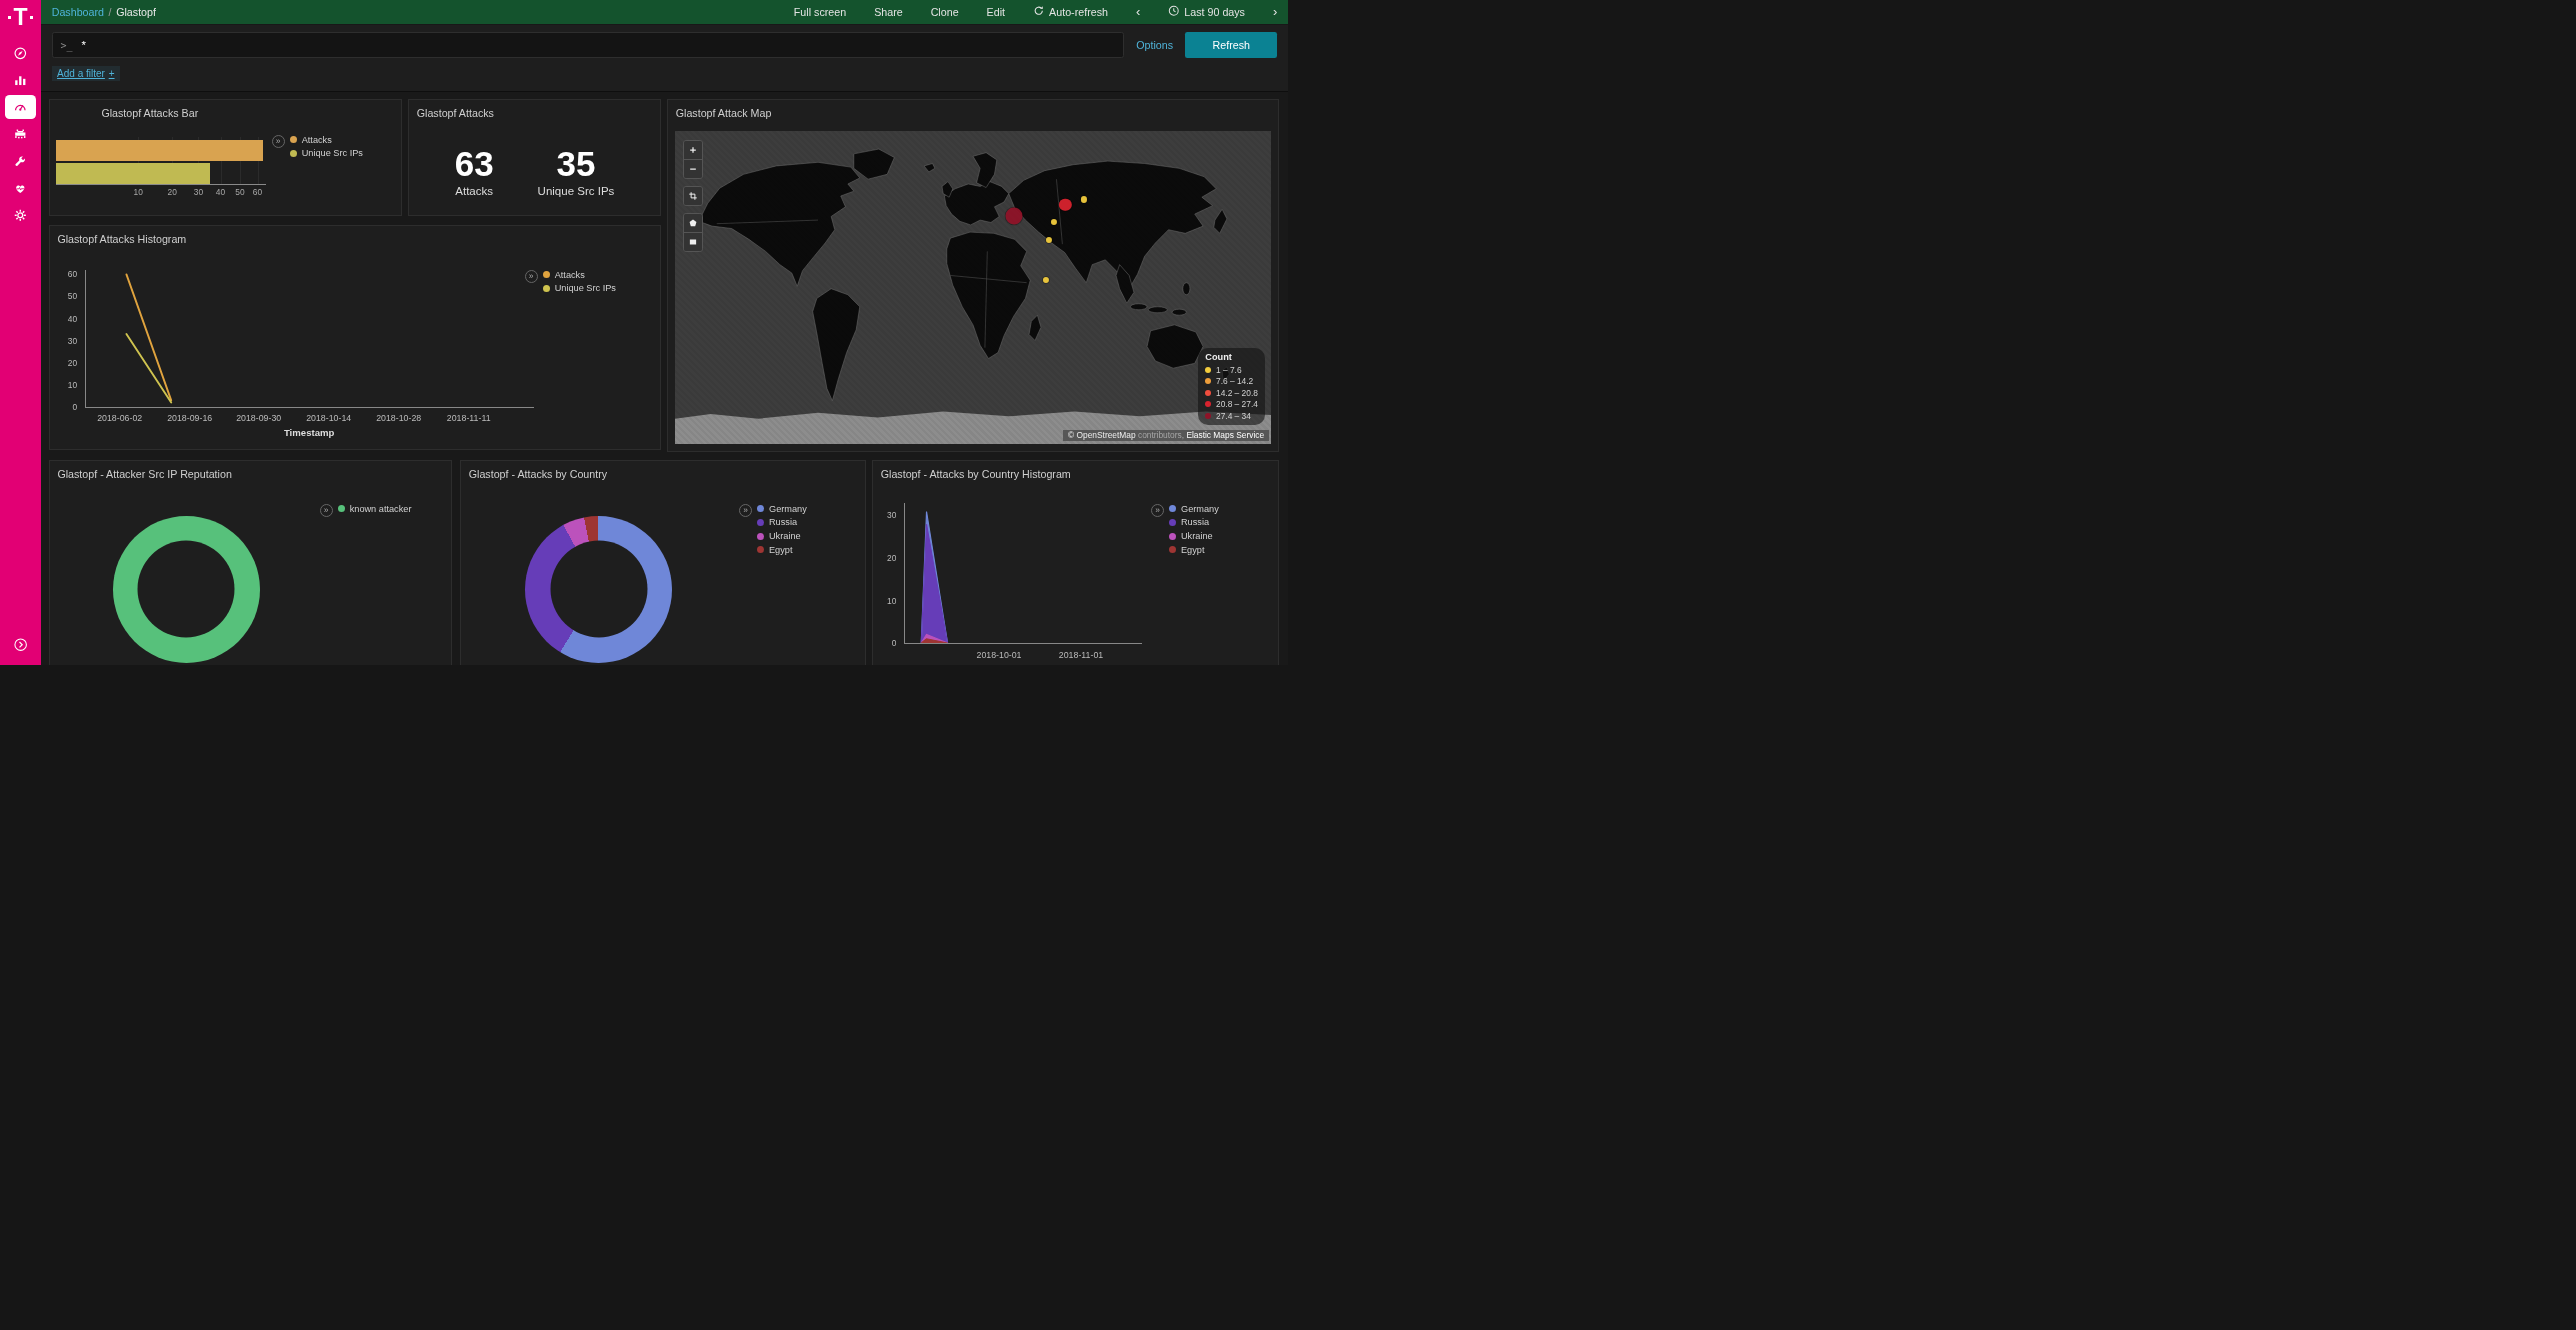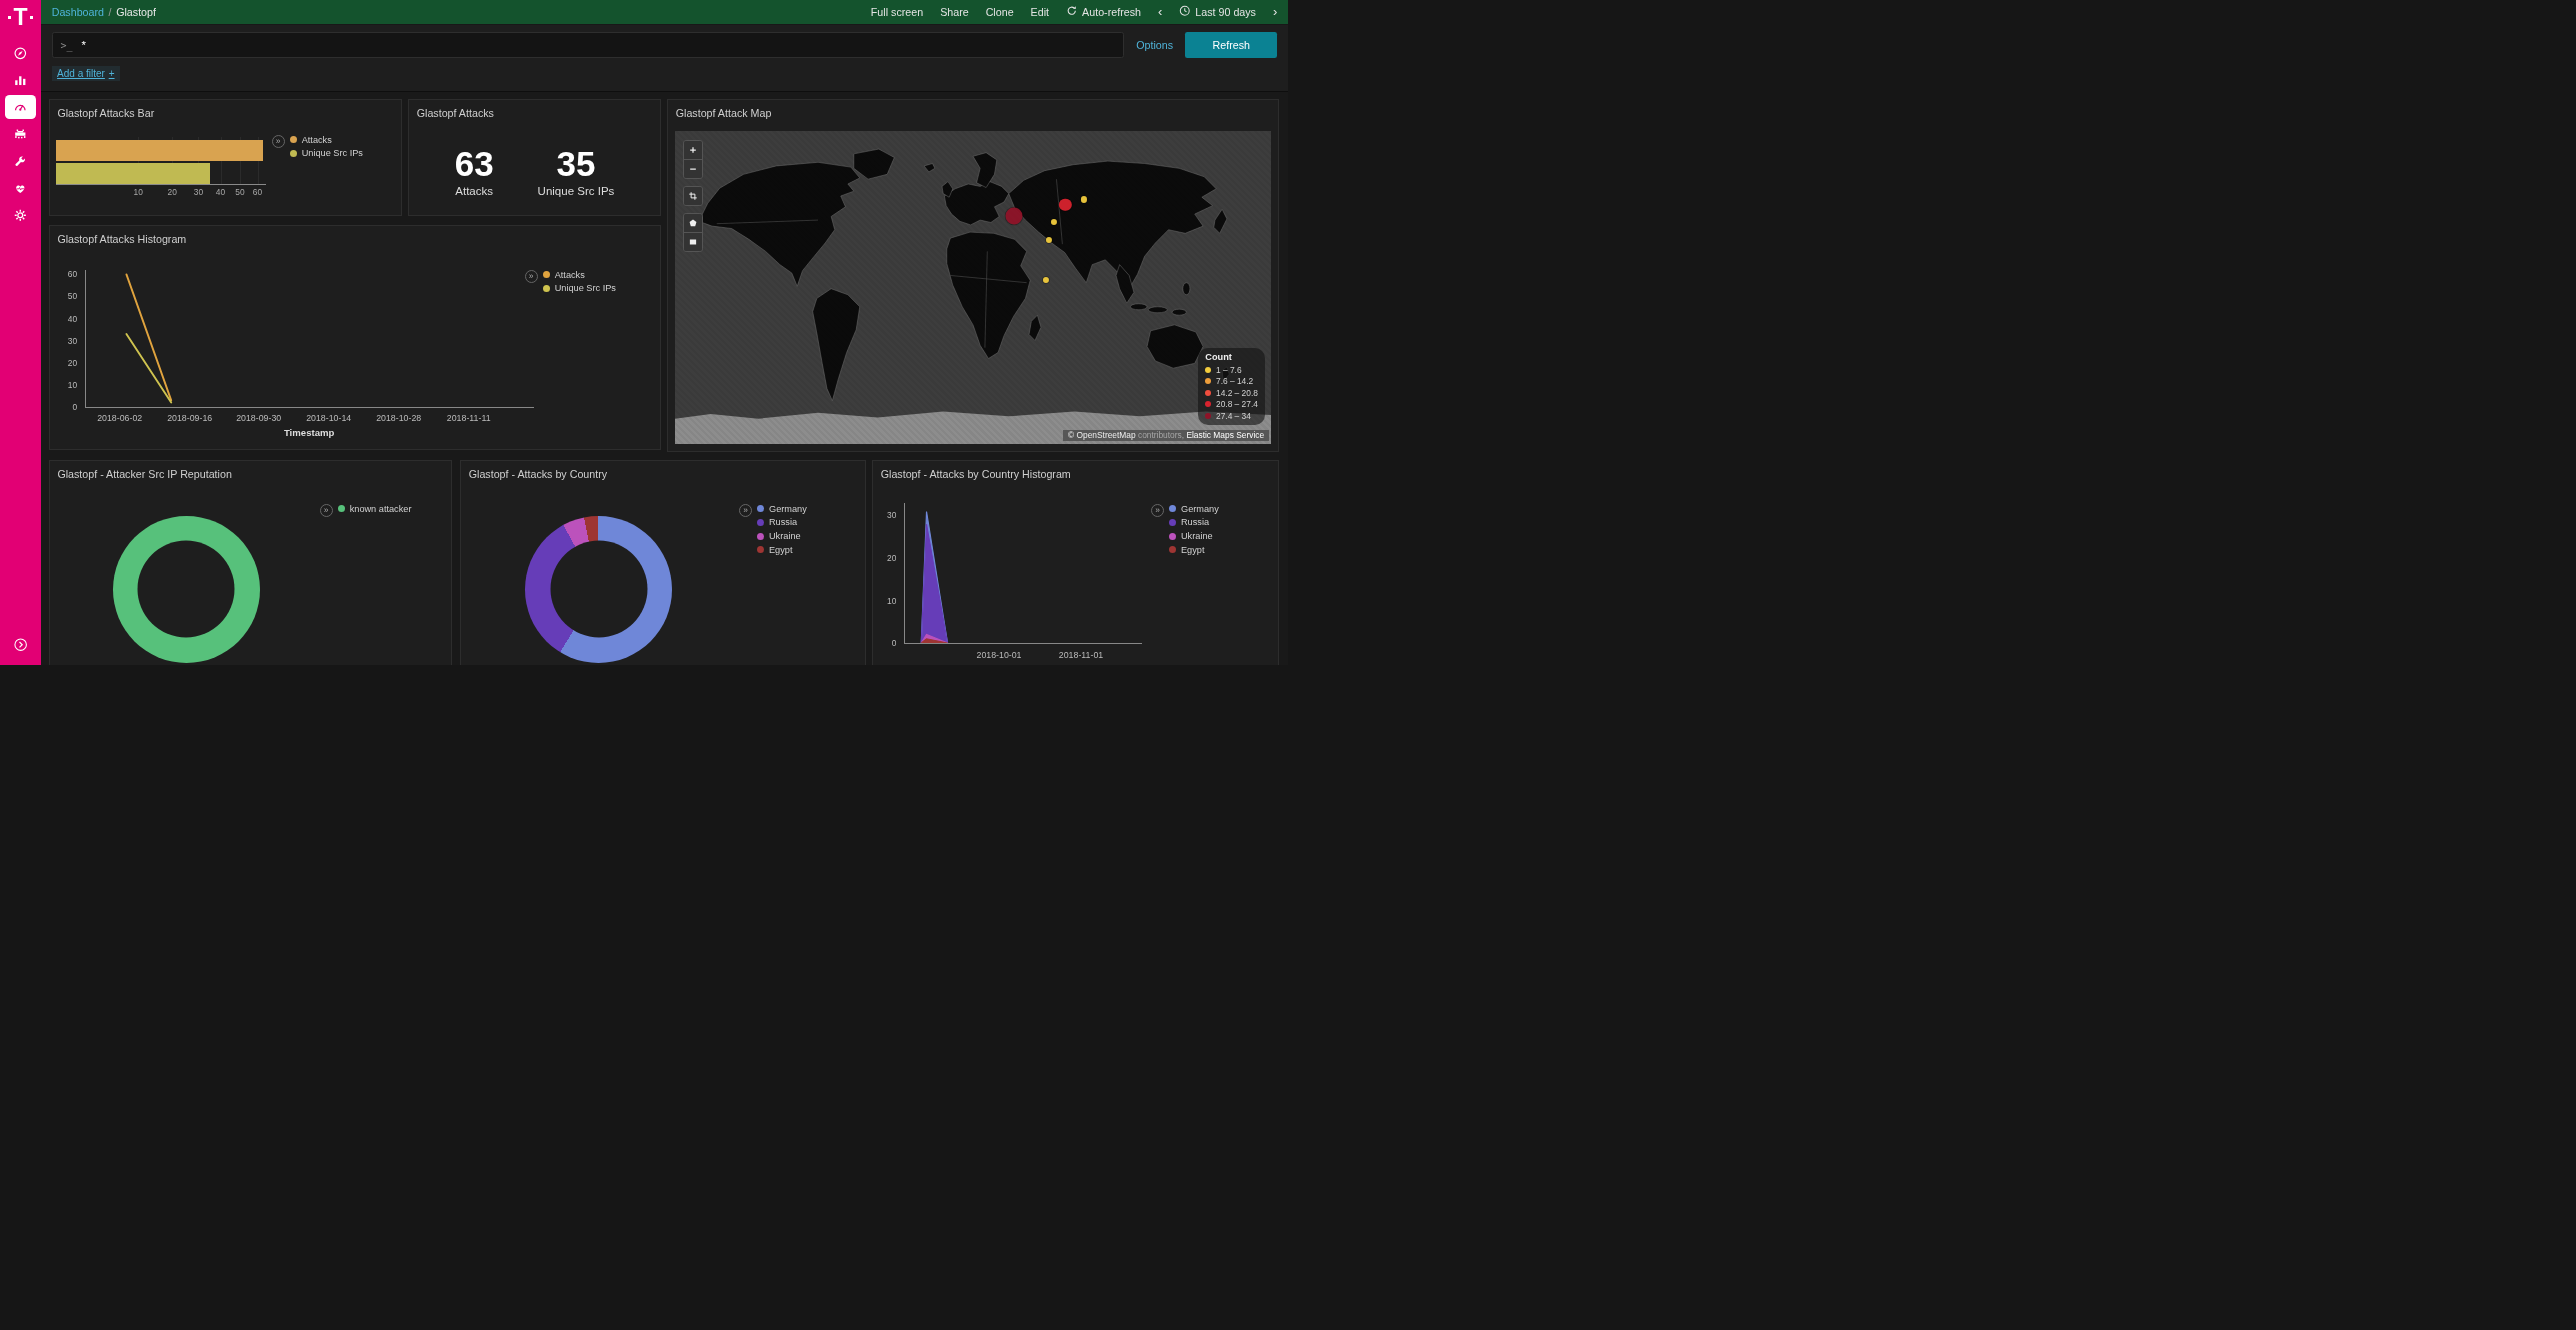--- a/index.html
+++ b/index.html
@@ -31,21 +31,21 @@
   .collapse-btn{margin-bottom:10.7px;color:#fff;cursor:pointer;}
   .collapse-btn svg{width:15.3px;height:15.3px;}
 
   
   .main{flex:1;display:flex;flex-direction:column;min-width:0;}
   .topbar{height:24.5px;background:#14532d;display:flex;align-items:center;padding:0 10.7px;border-bottom:0.8px solid #181818;}
   .breadcrumb{display:flex;align-items:center;font-size:10.7px;}
   .breadcrumb .root{color:var(--link);cursor:pointer;}
   .breadcrumb .sep{color:#9a9a9a;margin:0 4.6px;}
   .breadcrumb .current{color:#e9e9e9;}
-  .topnav{margin-left:auto;display:flex;align-items:center;gap:17px;color:#e4e4e4;font-size:10.7px;}
+  .topnav{margin-left:auto;display:flex;align-items:center;gap:28px;color:#e4e4e4;font-size:10.7px;}
   .topnav .item{display:flex;align-items:center;gap:4.6px;cursor:pointer;white-space:nowrap;}
   .topnav svg{width:11.5px;height:11.5px;}
   .chev{font-size:13px;color:#e4e4e4;cursor:pointer;line-height:1;}
 
   .querybar{background:#1e1e1e;display:flex;align-items:center;gap:12.3px;padding:7.7px 10.7px 6.1px;}
   .query-input{flex:1;height:26px;background:#141414;border:0.8px solid #2e2e2e;border-radius:2.3px;display:flex;align-items:center;padding:0 7.7px;gap:9.2px;cursor:text;}
   .prompt{color:#8a8a8a;font-family:"DejaVu Sans Mono","Liberation Mono",monospace;font-size:10px;}
   .query-value{color:#fff;font-size:11.5px;}
   .options-link{color:var(--link);cursor:pointer;}
   .refresh-btn{background:var(--teal);color:#fff;border:none;width:92px;height:26px;border-radius:2.3px;font-size:10.7px;font-family:inherit;cursor:pointer;}
@@ -246,21 +246,21 @@
 
     <div class="filterbar">
       <span class="add-filter">
         <span>Add a filter</span>
         <span>+</span>
       </span>
     </div>
 
     <div class="dashboard">
 
-      <div class="panel" style="left:7.7px;top:7px;width:353px;height:117px;">
+      <div class="panel" style="left:7.7px;top:7px;width:353px;height:117px;padding-left:44px;">
         <div class="panel-title">Glastopf Attacks Bar</div>
         <div class="bar-plot">
             <div class="vgrid" style="left: 39.2232%;"></div>
             <div class="vgrid" style="left: 55.47%;"></div>
             <div class="vgrid" style="left: 67.9366%;"></div>
             <div class="vgrid" style="left: 78.4465%;"></div>
             <div class="vgrid" style="left: 87.7058%;"></div>
             <div class="vgrid" style="left: 96.0769%;"></div>
             <div class="hbar" style="top: 3.1px; width: 98.4495%; background: rgb(217, 163, 80);"></div>
             <div class="hbar" style="top: 26px; width: 73.3799%; background: rgb(192, 186, 82);"></div>

